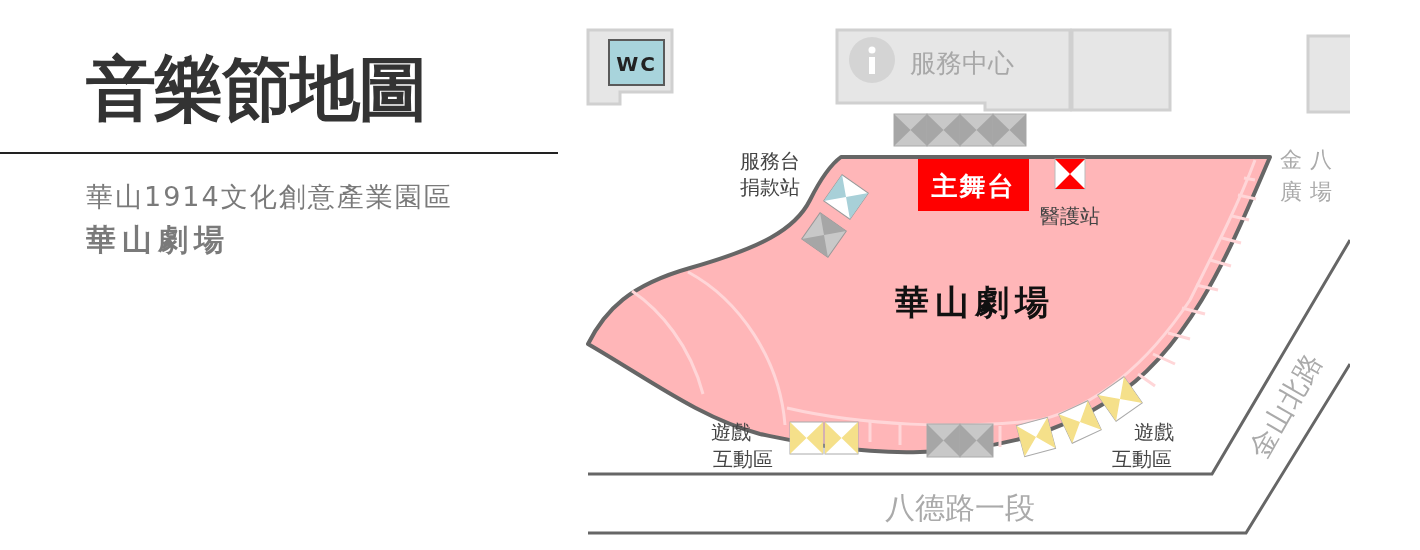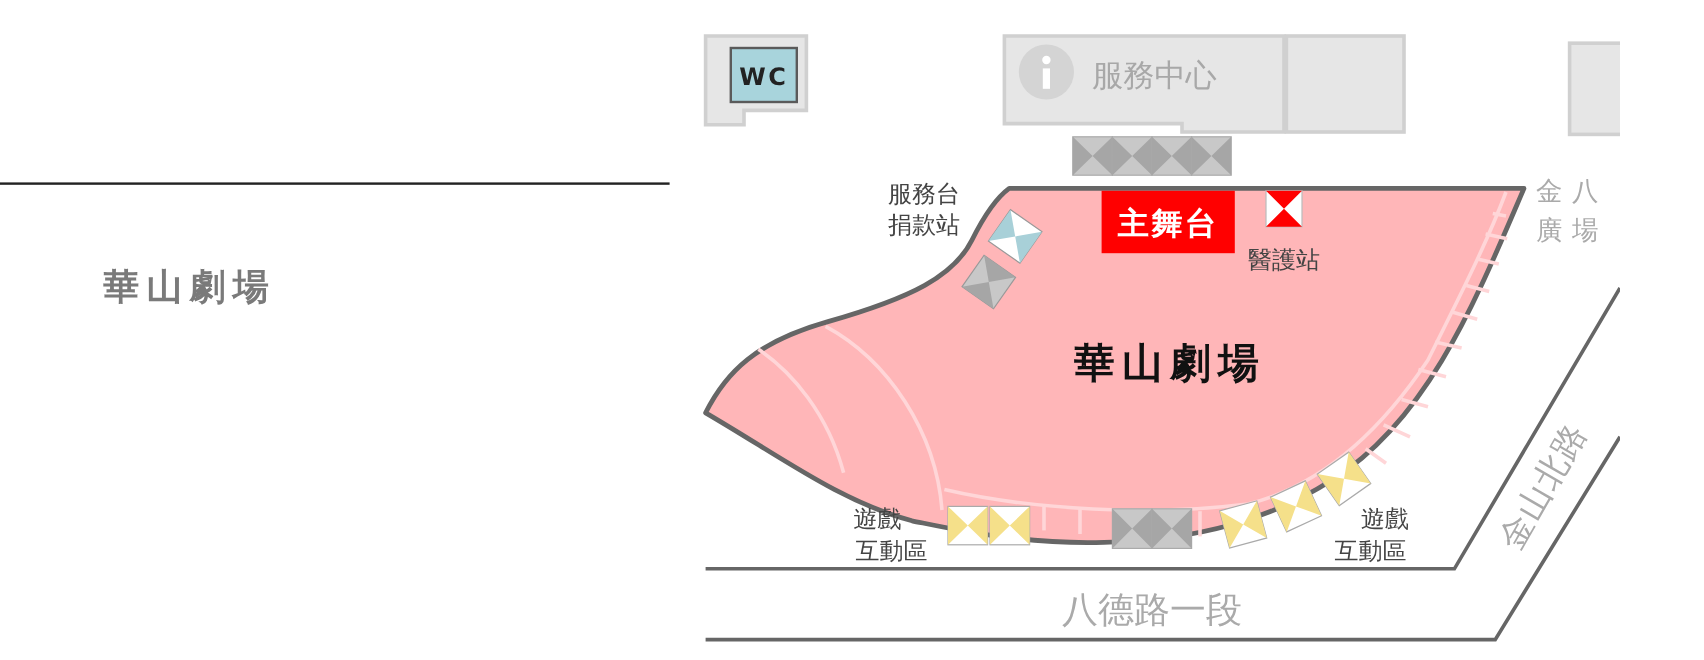--- a/index.html
+++ b/index.html
@@ -13,21 +13,23 @@
               letter-spacing:2px; line-height:34px; }
   .venue { position:absolute; left:86px; top:222px; font-size:30px; font-weight:bold;
            color:#7a7a7a; letter-spacing:6px; line-height:36px; }
   .map { position:absolute; left:0; top:0; width:1420px; height:550px; }
   svg text { font-family:"DejaVu Sans", "Liberation Sans", sans-serif; }
 </style>
 </head>
 <body>
 
 <div class="left-panel">
+  <h1 class="title">音樂節地圖</h1>
   <div class="rule"></div>
+  <div class="subtitle">華山1914文化創意產業園區</div>
   <div class="venue">華山劇場</div>
 </div>
 
 <svg class="map" width="1420" height="550" viewBox="0 0 1420 550" xmlns="http://www.w3.org/2000/svg">
   <defs>
     <clipPath id="mapclip">
         <rect x="580" y="0" width="770" height="550"></rect>
       </clipPath>
   </defs>
   <g clip-path="url(#mapclip)">

